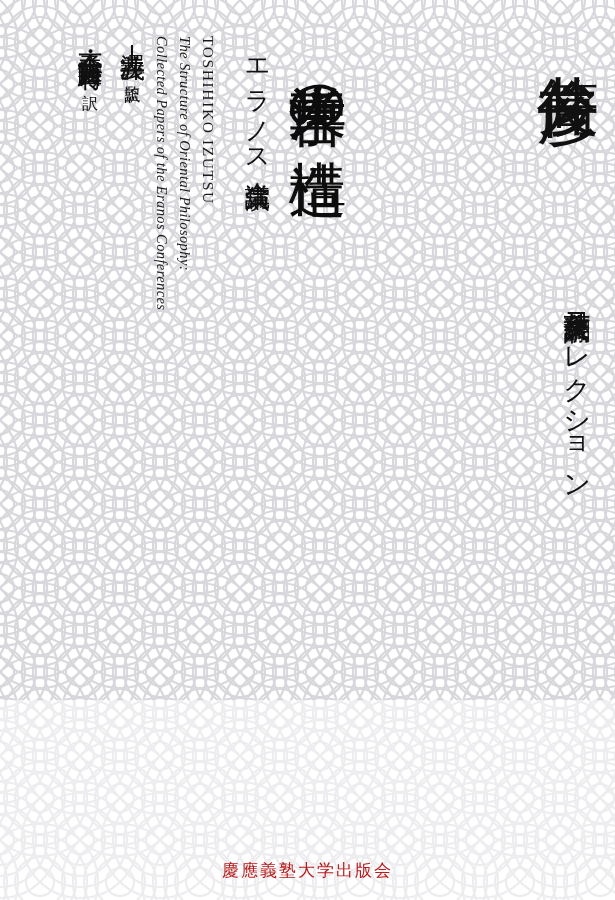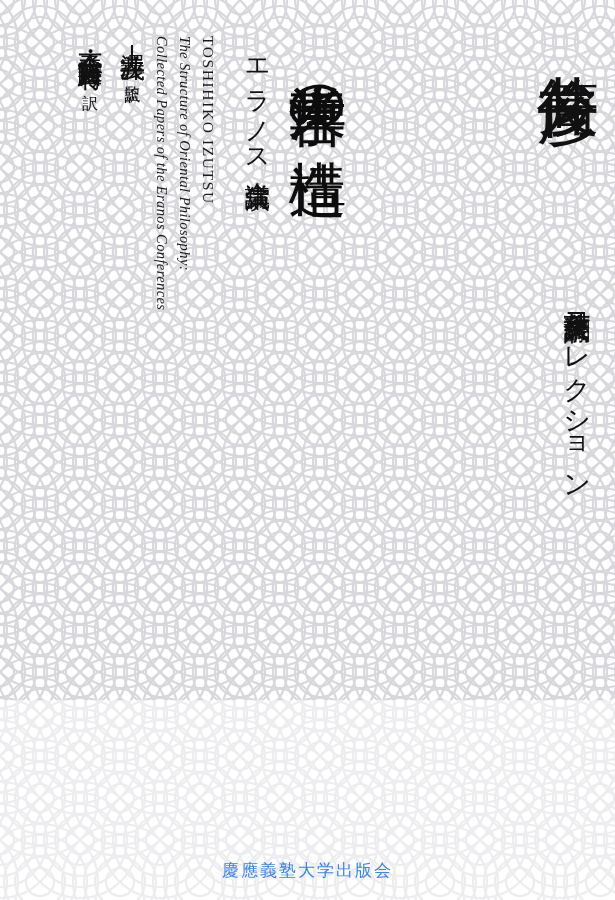--- a/index.html
+++ b/index.html
@@ -148,21 +148,21 @@
   
   #publisher {
     position: absolute;
     left: 0;
     right: 0;
     bottom: 18px;
     z-index: 5;
     text-align: center;
     font-size: 17px;
     letter-spacing: 2px;
-    color: #3b82f6;
+    color: #b91c1c;
   }
 </style>
 </head>
 <body>
 
 <div id="cover">
 
   <svg id="pattern" viewBox="0 0 615 900" preserveAspectRatio="xMidYMid slice" aria-hidden="true">
     <defs>
       <g id="fan">

